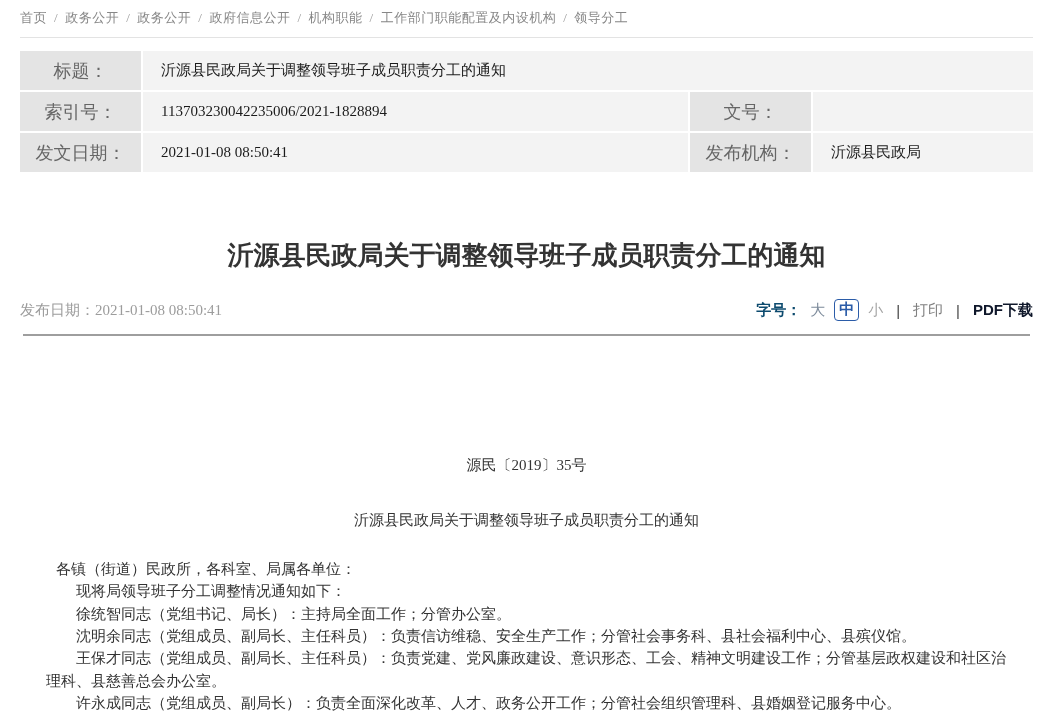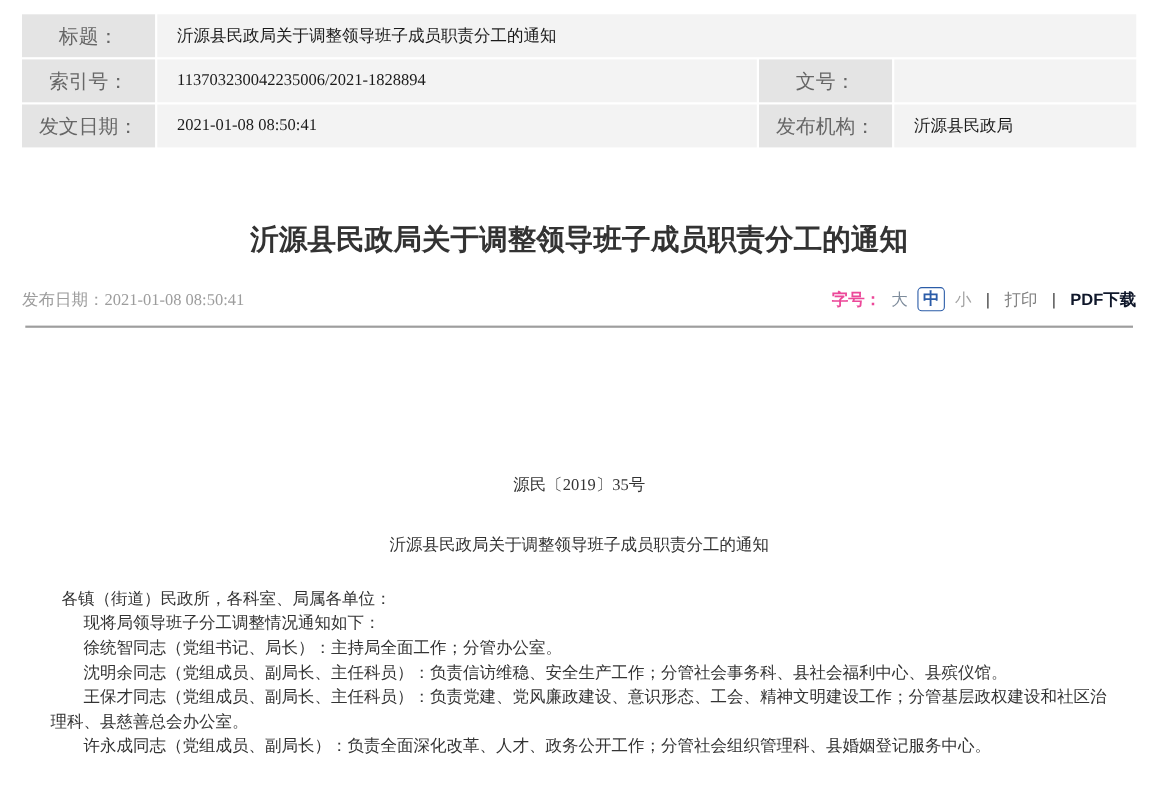--- a/index.html
+++ b/index.html
@@ -76,21 +76,21 @@
     gap: 46px;
   }
   .pub-date { color: #9c9c9c; }
   .tools {
     display: flex;
     align-items: center;
     gap: 9px;
     font-family: "Liberation Sans", "DejaVu Sans", sans-serif;
     font-size: 15px;
   }
-  .fs-label { color: #ec4899; font-weight: bold; }
+  .fs-label { color: #0c4a6e; font-weight: bold; }
   .fs-large { color: #7e8c9c; cursor: pointer; text-decoration: none; }
   .fs-medium {
     color: #2b5ca8;
     font-weight: bold;
     border: 1px solid #2b5ca8;
     border-radius: 4px;
     padding: 0 4px 1px 4px;
     cursor: pointer;
     text-decoration: none;
   }
@@ -103,32 +103,35 @@
     border-top: 2px solid #9e9e9e;
     margin: 13px 3px 0 3px;
   }
   
   .article {
     padding: 118px 26px 0 26px;
     font-size: 15px;
     line-height: 22.4px;
     color: #333;
   }
-  .doc-number { text-align: center; margin: 14px; font-family: Liberation Serif, serif; }
+  .doc-number { text-align: center; margin: 0; font-family: Liberation Serif, serif; }
   .doc-title { text-align: center; margin: 33px 0 0 0; }
   .paras { margin-top: 26px; }
   .paras p { margin: 0; }
   .ti-half { text-indent: 10px; }
   .ti-2em  { text-indent: 2em; }
 </style>
 </head>
 <body>
 
 <div class="page">
 
+  <nav class="crumbs">
+    <a>首页</a><span class="sep">/</span><a>政务公开</a><span class="sep">/</span><a>政务公开</a><span class="sep">/</span><a>政府信息公开</a><span class="sep">/</span><a>机构职能</a><span class="sep">/</span><a>工作部门职能配置及内设机构</a><span class="sep">/</span><span class="cur">领导分工</span>
+  </nav>
 
   <div class="mtable">
     <div class="cell lbl">标题：</div>
     <div class="cell val span3">沂源县民政局关于调整领导班子成员职责分工的通知</div>
 
     <div class="cell lbl">索引号：</div>
     <div class="cell val">113703230042235006/2021-1828894</div>
     <div class="cell lbl">文号：</div>
     <div class="cell val"></div>
 

